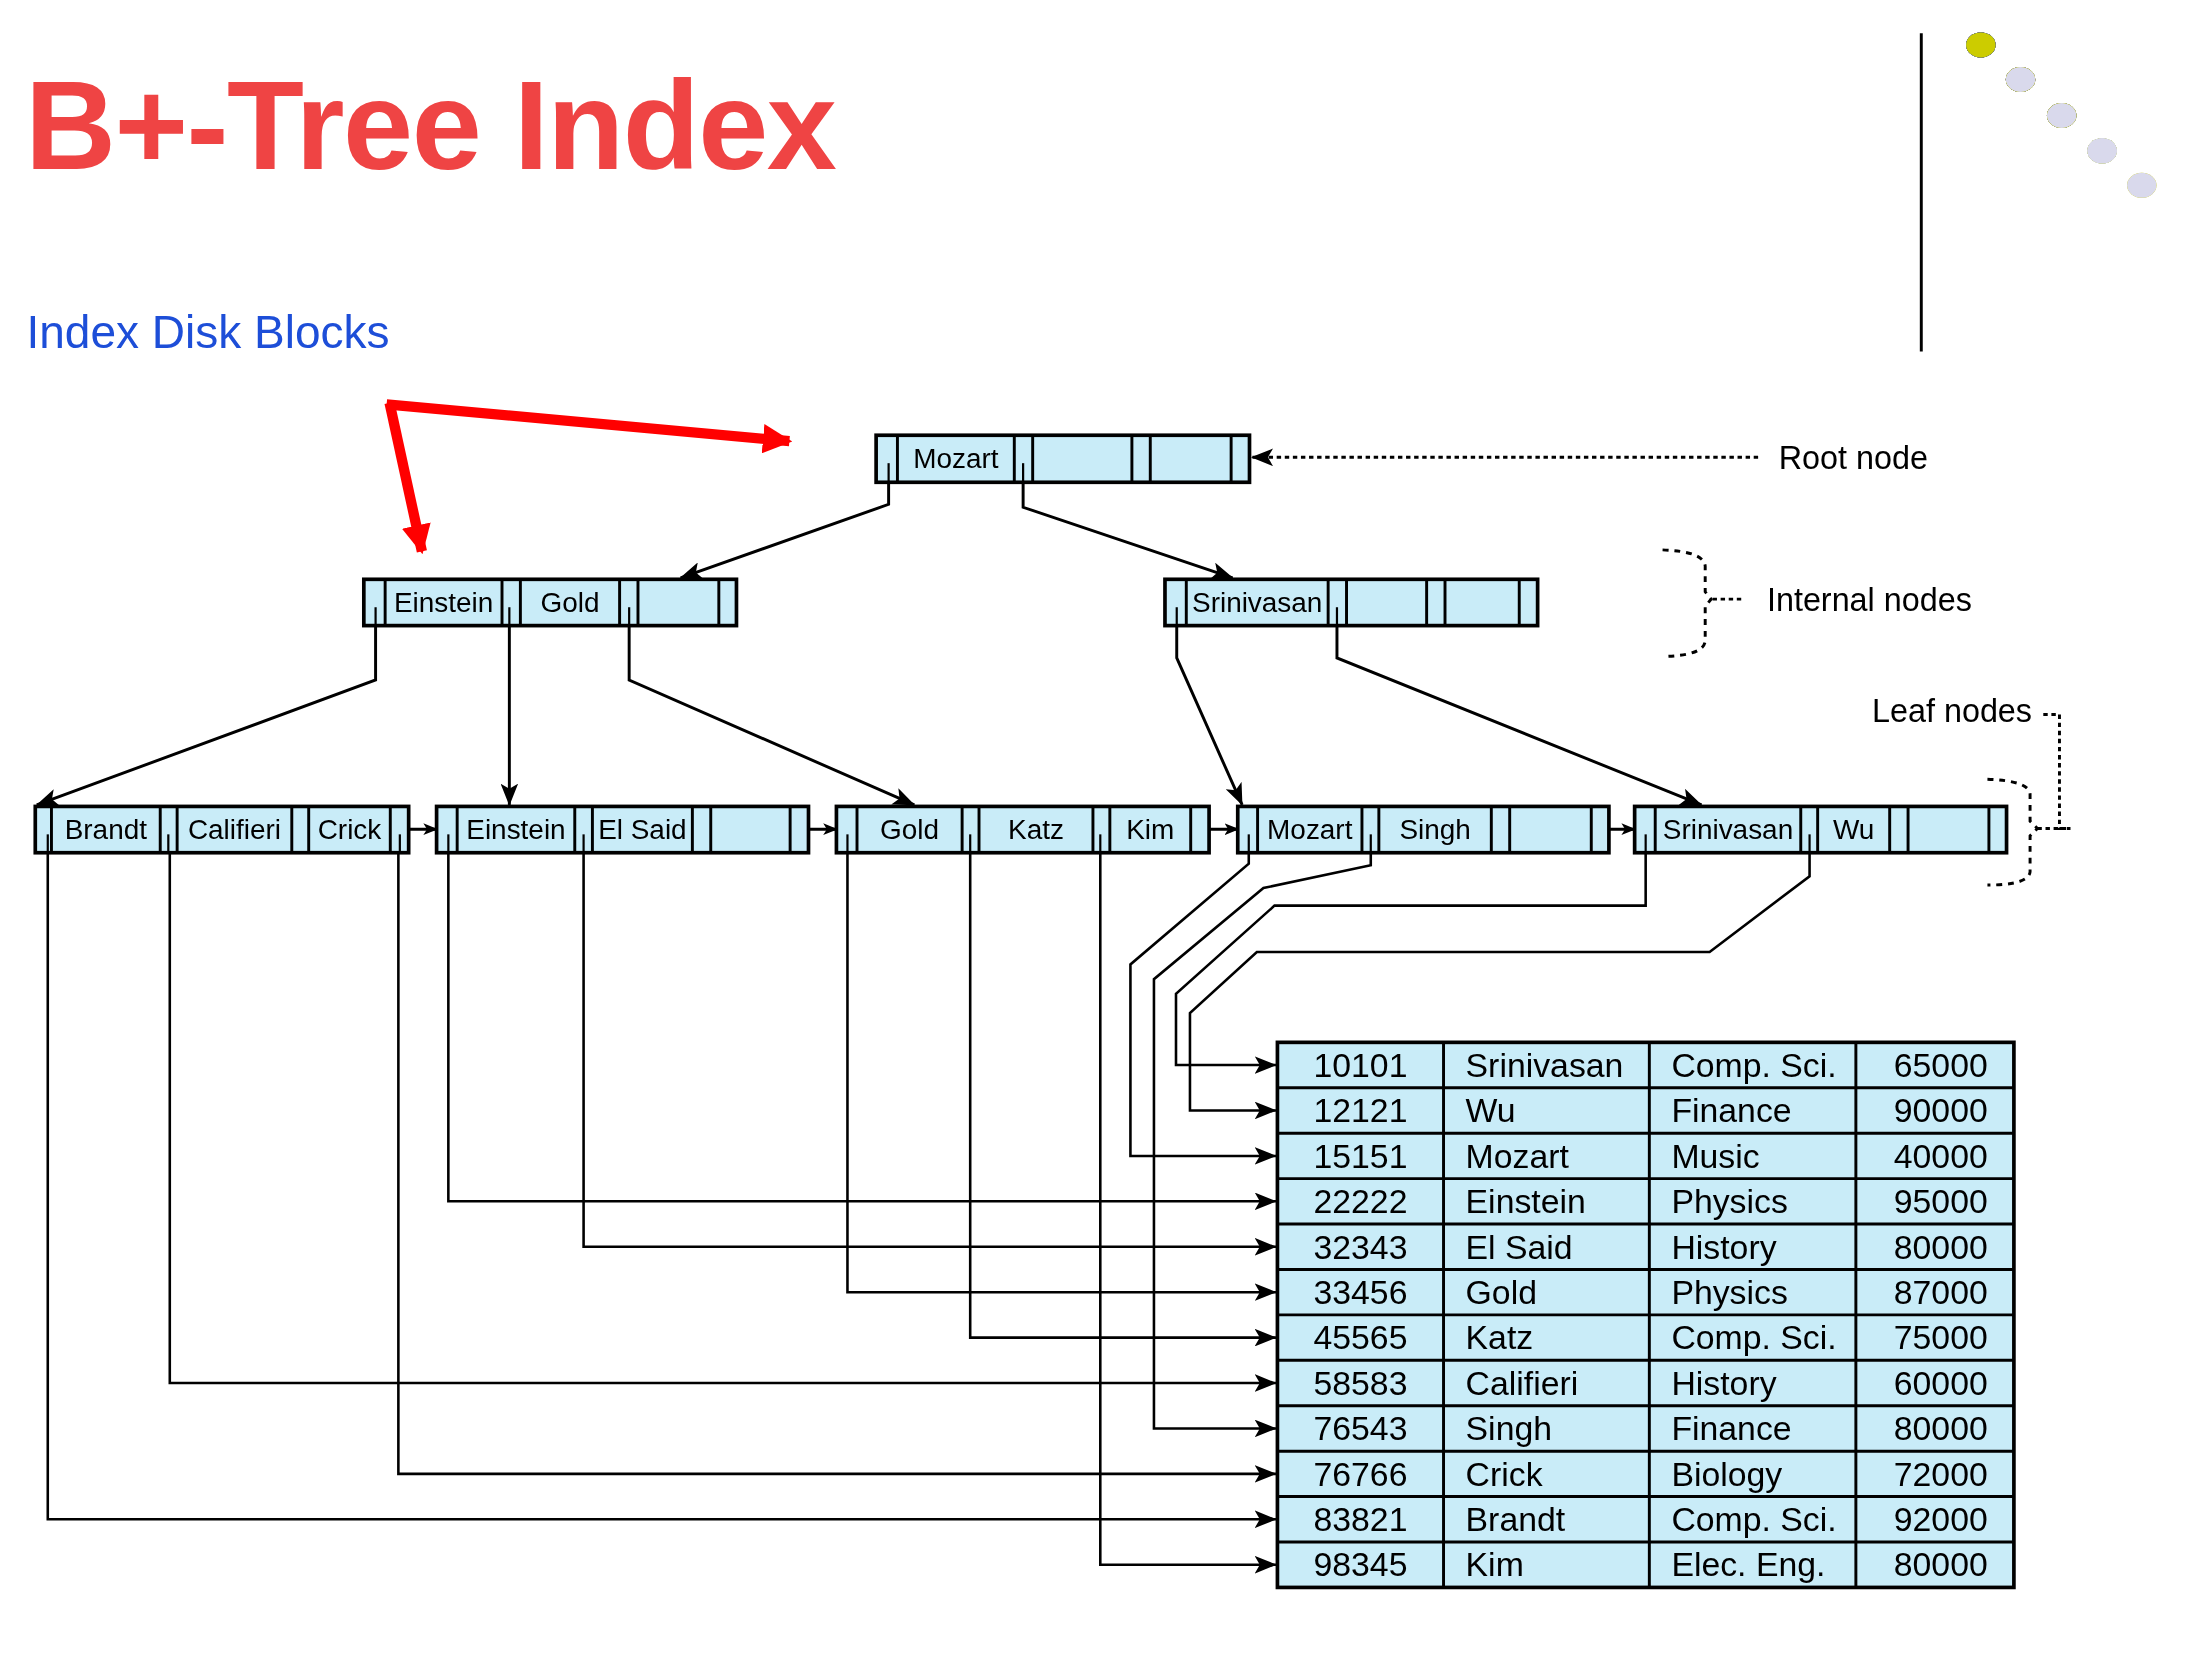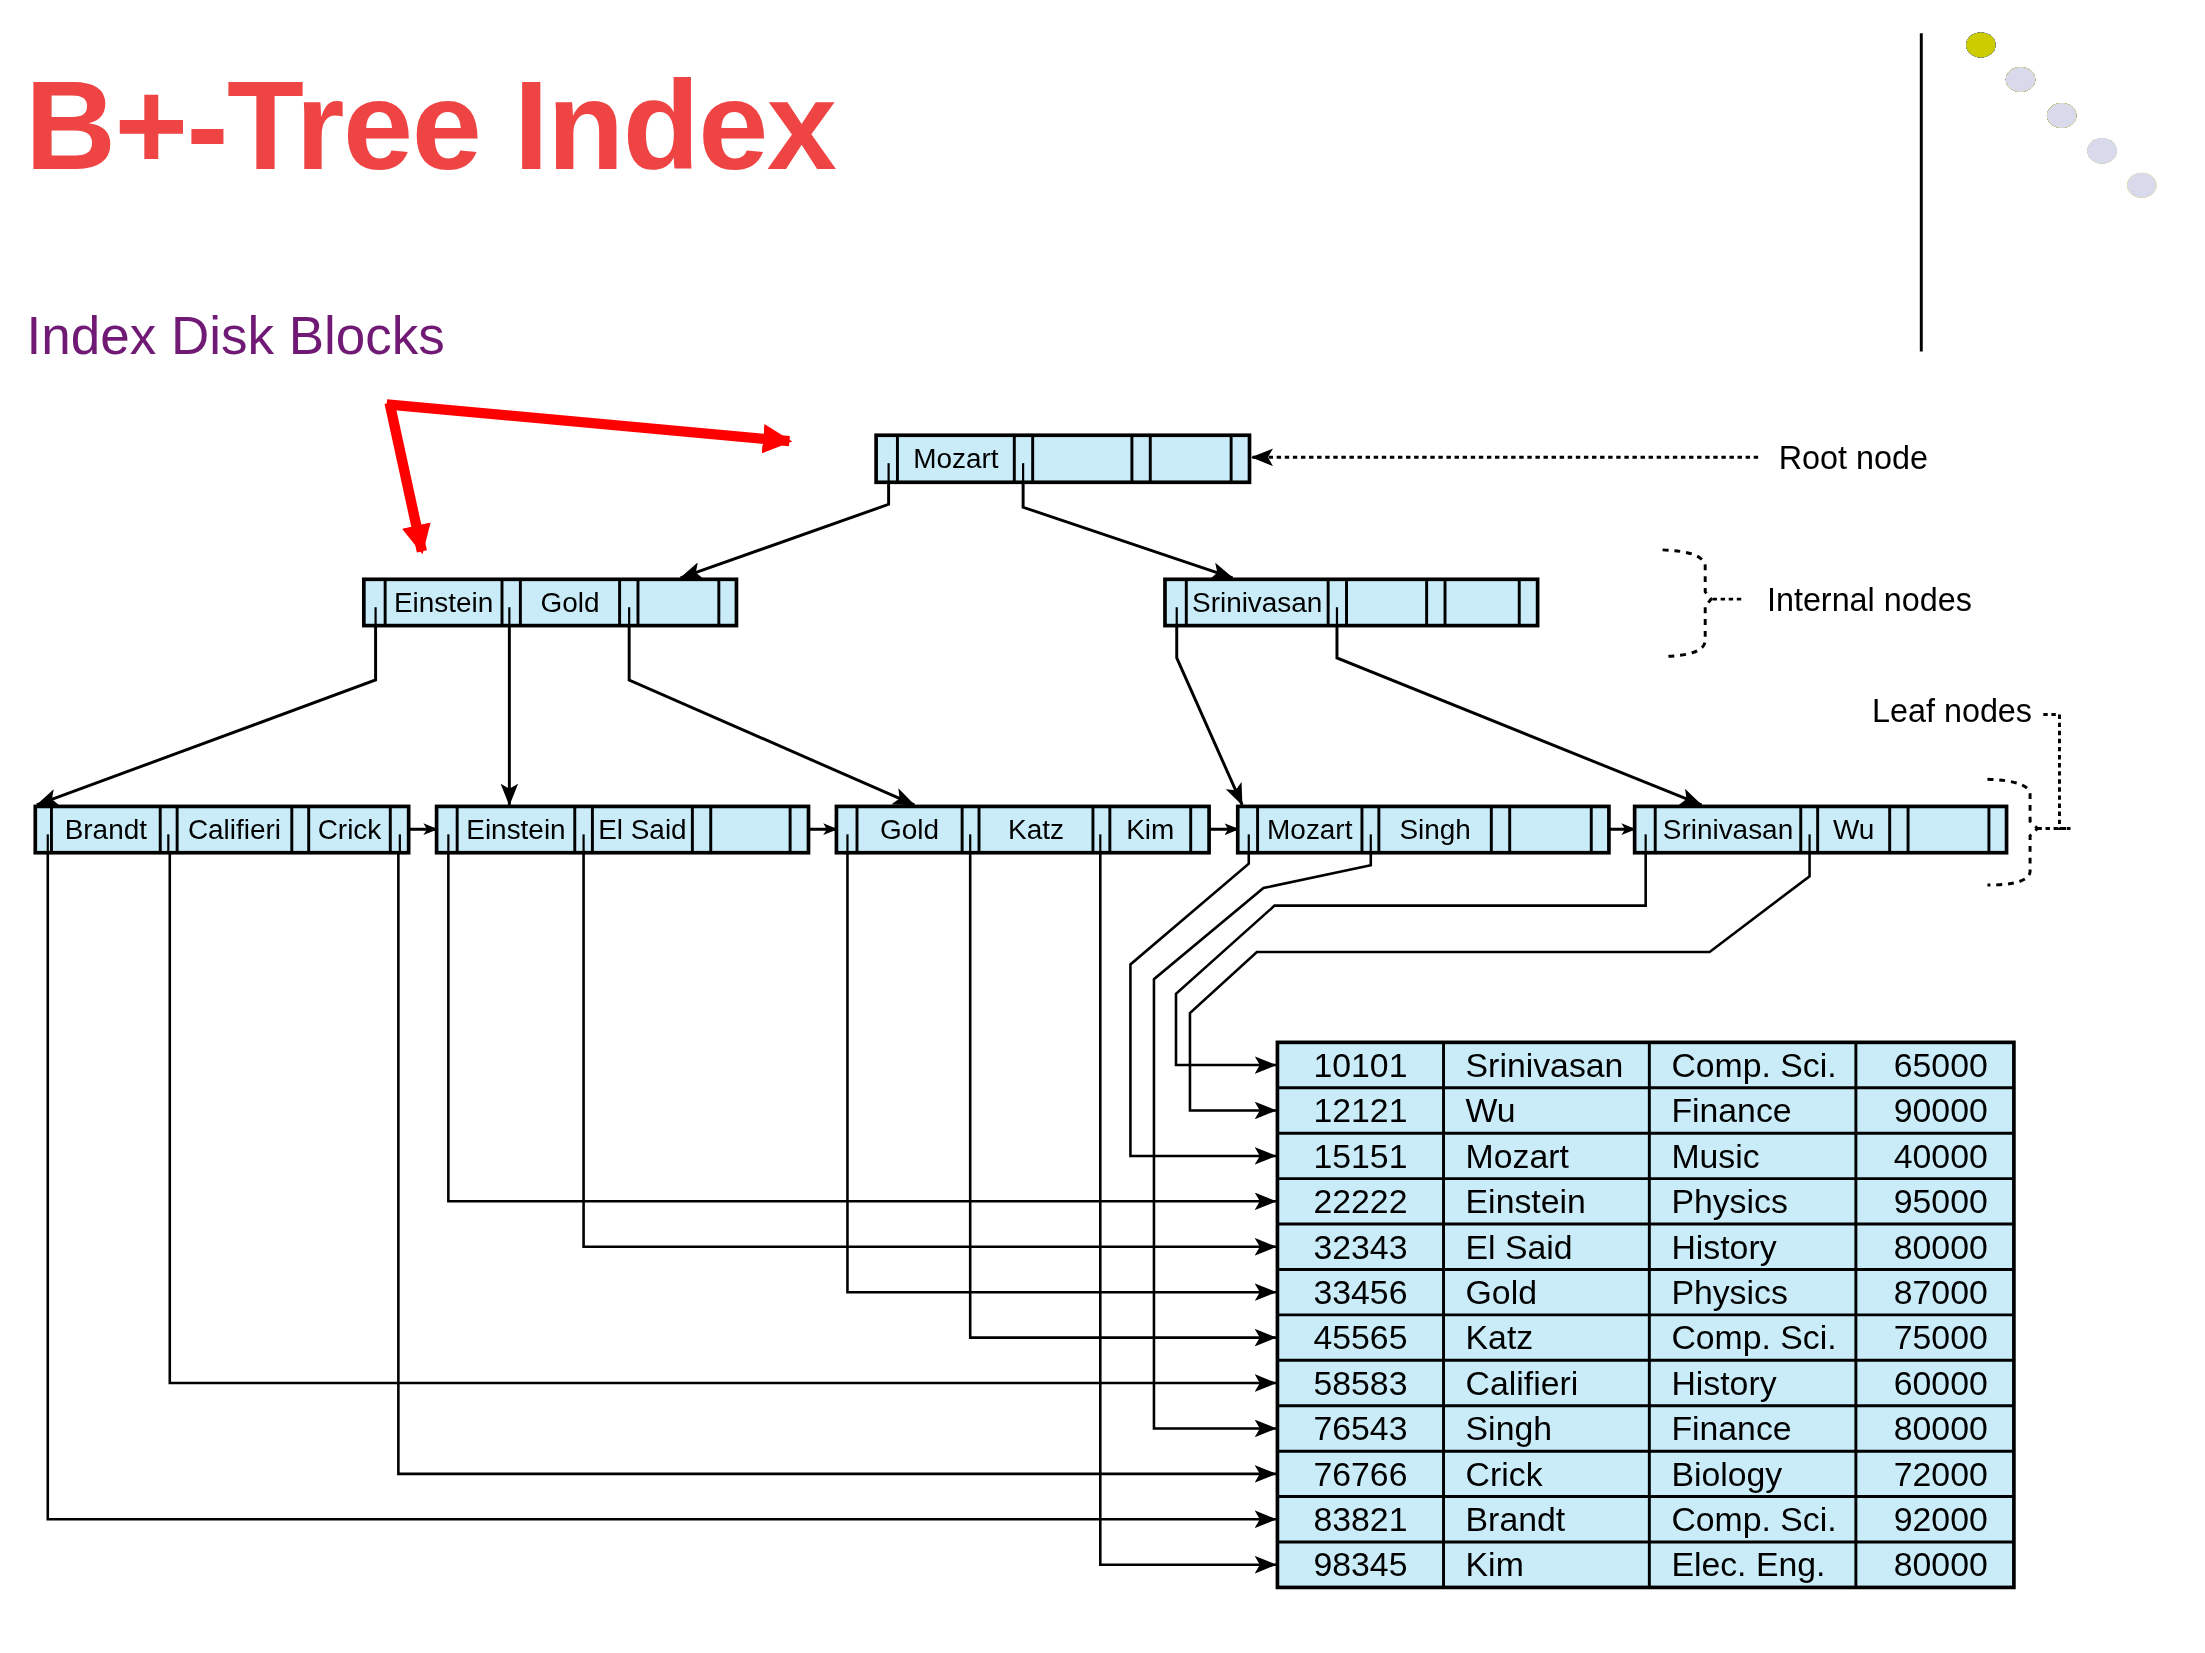--- a/index.html
+++ b/index.html
@@ -1,18 +1,18 @@
 <!DOCTYPE html>
 <html style="font-size:11.8px"><head>
 <meta charset="utf-8">
 <style>
   html, body { margin:0; padding:0; background:#ffffff; }
   body { width:2205px; height:1654px; position:relative; overflow:hidden; font-family:"Liberation Sans", sans-serif; }
   #slide-title { position:absolute; left:25px; top:51px; font-family:"Liberation Sans", sans-serif; font-weight:bold; font-size:126px; color:#ef4444; letter-spacing:-1.5px; white-space:nowrap; line-height:1;margin-top:12px; }
-  #subtitle { position:absolute; left:26.5px; top:309px; font-family:"Liberation Sans", sans-serif; font-size:53px; color:#701a75; white-space:nowrap; line-height:1; }
+  #subtitle { position:absolute; left:26.5px; top:309px; font-family:"Liberation Sans", sans-serif; font-size:46px; color:#1d4ed8; white-space:nowrap; line-height:1; }
   svg#diagram { position:absolute; left:0; top:0; }
   .node-text { font-family:"Liberation Sans", sans-serif; font-size:38px; fill:#000; }
   .table-text { font-family:"Liberation Sans", sans-serif; font-size:46px; fill:#000; }
   .label-text { font-family:"Liberation Sans", sans-serif; font-size:44px; fill:#000; }
 </style>
 </head>
 <body>
 
 <div id="slide-title">B+-Tree Index</div>
 <div id="subtitle">Index Disk Blocks</div>

